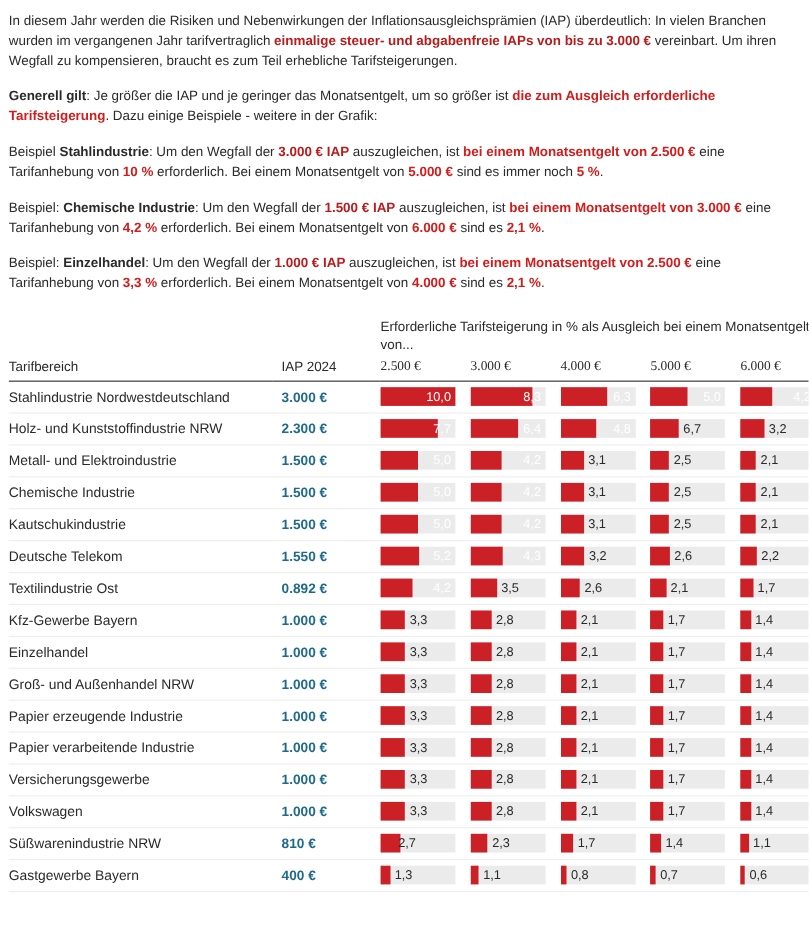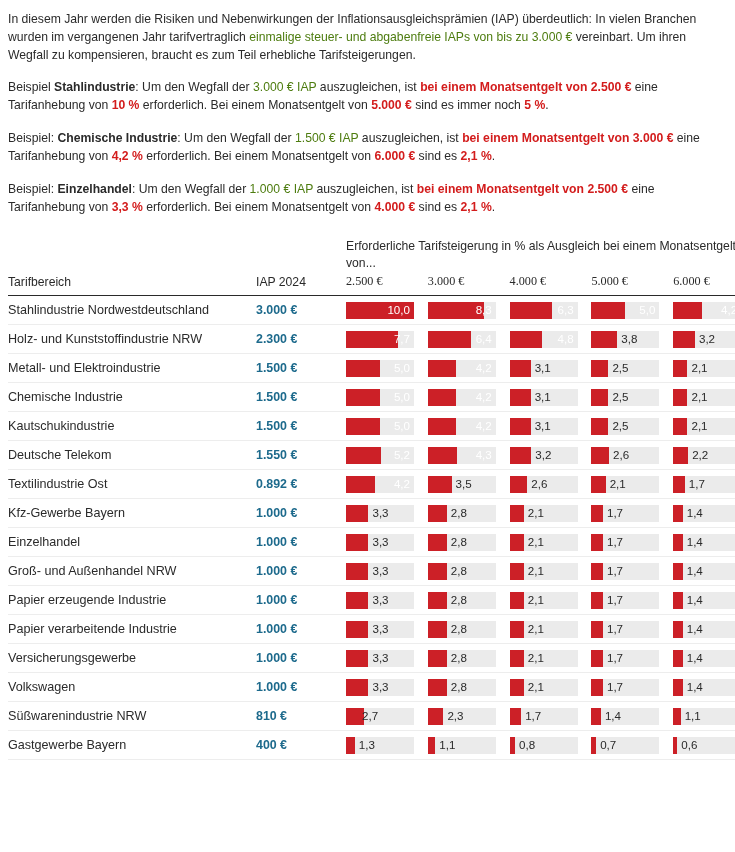--- a/index.html
+++ b/index.html
@@ -31,21 +31,21 @@
     font-size:12.2px;
     line-height:1.46;
     color:#2a2a2a;
     margin:11px 0 0 0;
   }
   .intro.p2{margin-top:15px;}
   .intro.p3{margin-top:15px;}
   .intro.p4{margin-top:15px;}
   .intro.p5{margin-top:15px;}
   .b{font-weight:bold;}
-  .blue{color:#4d7c0f;font-weight:normal;}
+  .blue{color:#b91c1c;font-weight:bold;}
   .red{color:#d31c1c;font-weight:bold;}
 
   
   .tablewrap{margin-top:22px;}
   .spanhead{
     position:relative;
     height:36px;
     font-size:12.2px;
     line-height:1.35;
     color:#2a2a2a;
@@ -117,20 +117,21 @@
   .val.outside{color:#2a2a2a;}
 </style>
 </head>
 <body>
 
 <div class="wrap">
 
 
   <p class="intro p1"><span>In diesem Jahr werden die Risiken und Nebenwirkungen der Inflationsausgleichsprämien (IAP) überdeutlich: In vielen Branchen wurden im vergangenen Jahr tarifvertraglich </span><span class="blue">einmalige steuer- und abgabenfreie IAPs von bis zu 3.000 €</span><span> vereinbart. Um ihren Wegfall zu kompensieren, braucht es zum Teil erhebliche Tarifsteigerungen.</span></p>
 
+  <p class="intro p2"><span class="b">Generell gilt</span><span>: Je größer die IAP und je geringer das Monatsentgelt, um so größer ist </span><span class="red">die zum Ausgleich erforderliche Tarifsteigerung</span><span>. Dazu einige Beispiele - weitere in der Grafik:</span></p>
 
   <p class="intro p3"><span>Beispiel </span><span class="b">Stahlindustrie</span><span>: Um den Wegfall der </span><span class="blue">3.000 € IAP</span><span> auszugleichen, ist </span><span class="red">bei einem Monatsentgelt von 2.500 €</span><span> eine Tarifanhebung von </span><span class="red">10 %</span><span> erforderlich. Bei einem Monatsentgelt von </span><span class="red">5.000 €</span><span> sind es immer noch </span><span class="red">5 %</span><span>.</span></p>
 
   <p class="intro p4"><span>Beispiel: </span><span class="b">Chemische Industrie</span><span>: Um den Wegfall der </span><span class="blue">1.500 € IAP</span><span> auszugleichen, ist </span><span class="red">bei einem Monatsentgelt von 3.000 €</span><span> eine Tarifanhebung von </span><span class="red">4,2 %</span><span> erforderlich. Bei einem Monatsentgelt von </span><span class="red">6.000 €</span><span> sind es </span><span class="red">2,1 %</span><span>.</span></p>
 
   <p class="intro p5"><span>Beispiel: </span><span class="b">Einzelhandel</span><span>: Um den Wegfall der </span><span class="blue">1.000 € IAP</span><span> auszugleichen, ist </span><span class="red">bei einem Monatsentgelt von 2.500 €</span><span> eine Tarifanhebung von </span><span class="red">3,3 %</span><span> erforderlich. Bei einem Monatsentgelt von </span><span class="red">4.000 €</span><span> sind es </span><span class="red">2,1 %</span><span>.</span></p>
 
   <div class="tablewrap">
 
     <div class="spanhead">
@@ -210,21 +211,21 @@
             </td>
             <td class="bar">
               <div class="track">
                 <div class="fill" style="width: 32.64px;"></div>
                 <span class="val inside">4,8</span>
               </div>
             </td>
             <td class="bar">
               <div class="track">
                 <div class="fill" style="width: 25.84px;"></div>
-                <span class="val outside" style="left: 29.84px;">3,8</span>
+                <span class="val outside" style="left: 29.84px;">6,7</span>
               </div>
             </td>
             <td class="bar">
               <div class="track">
                 <div class="fill" style="width: 21.76px;"></div>
                 <span class="val outside" style="left: 25.76px;">3,2</span>
               </div>
             </td>
           </tr>
           <tr>

